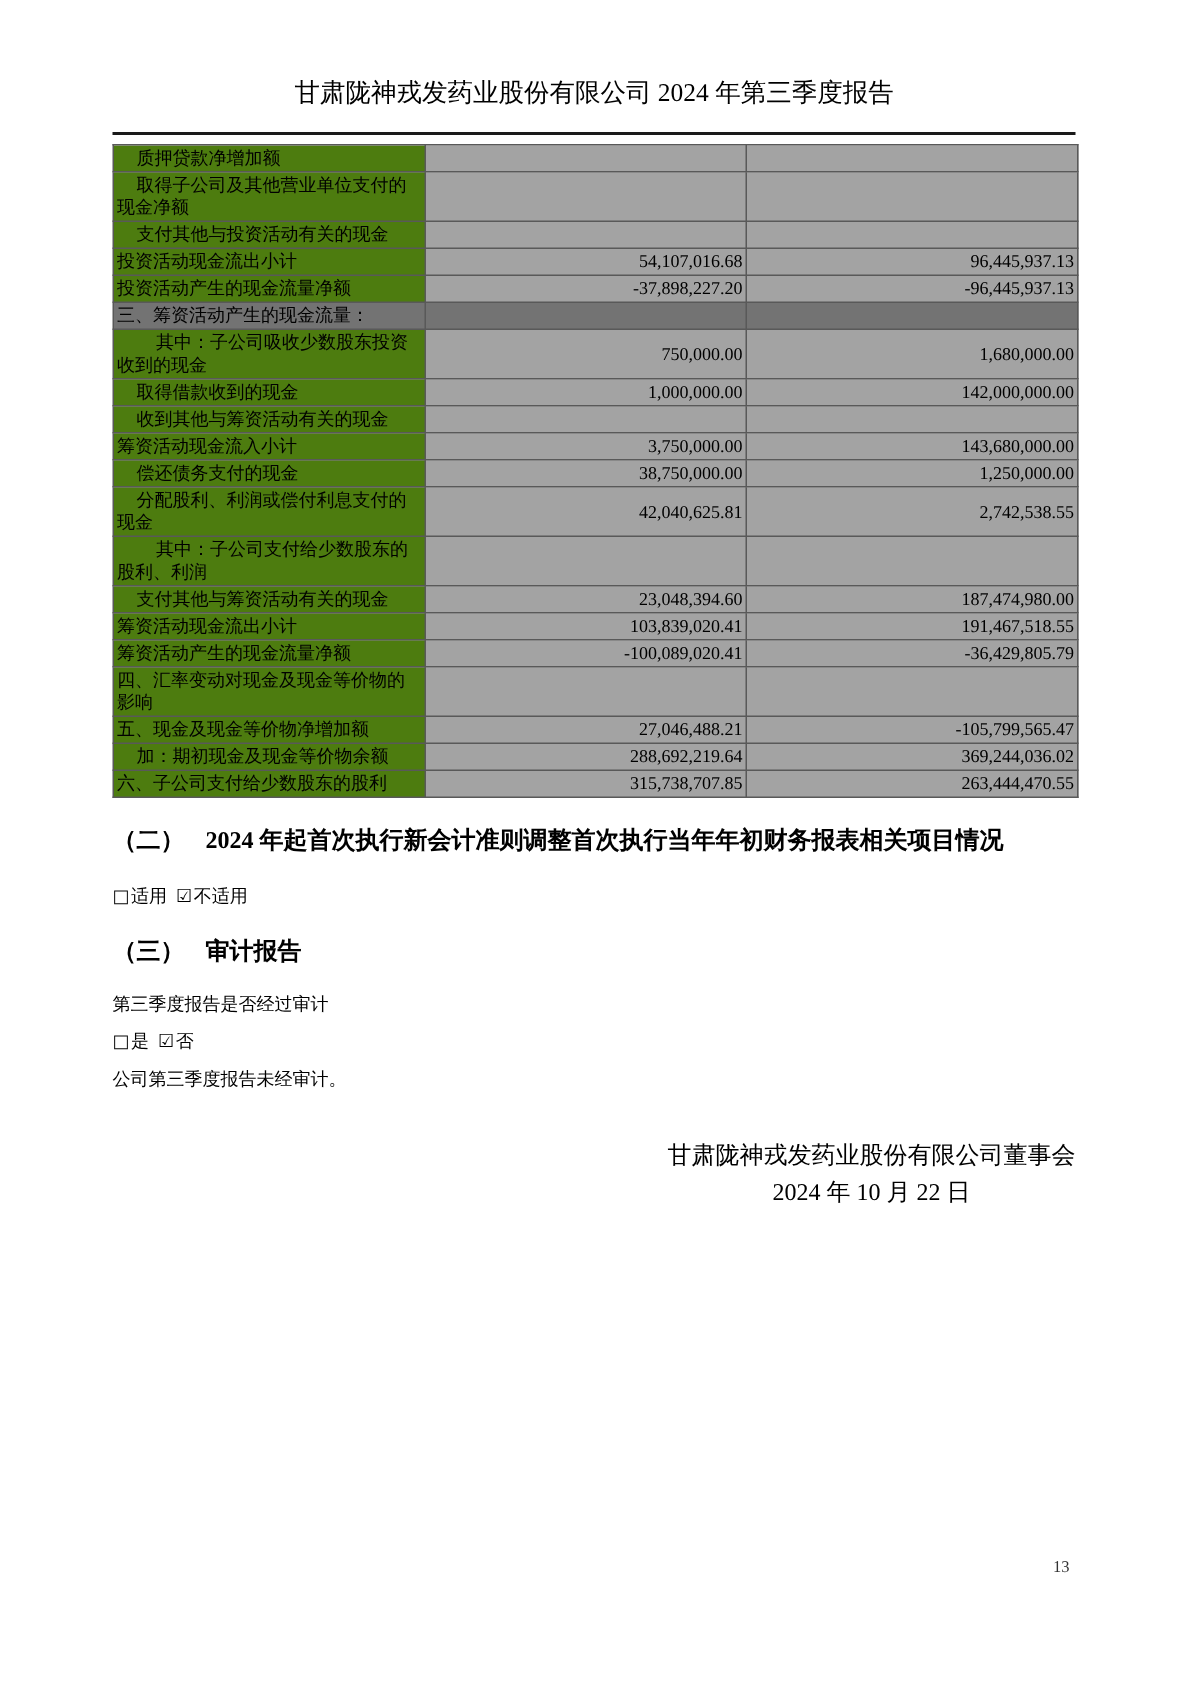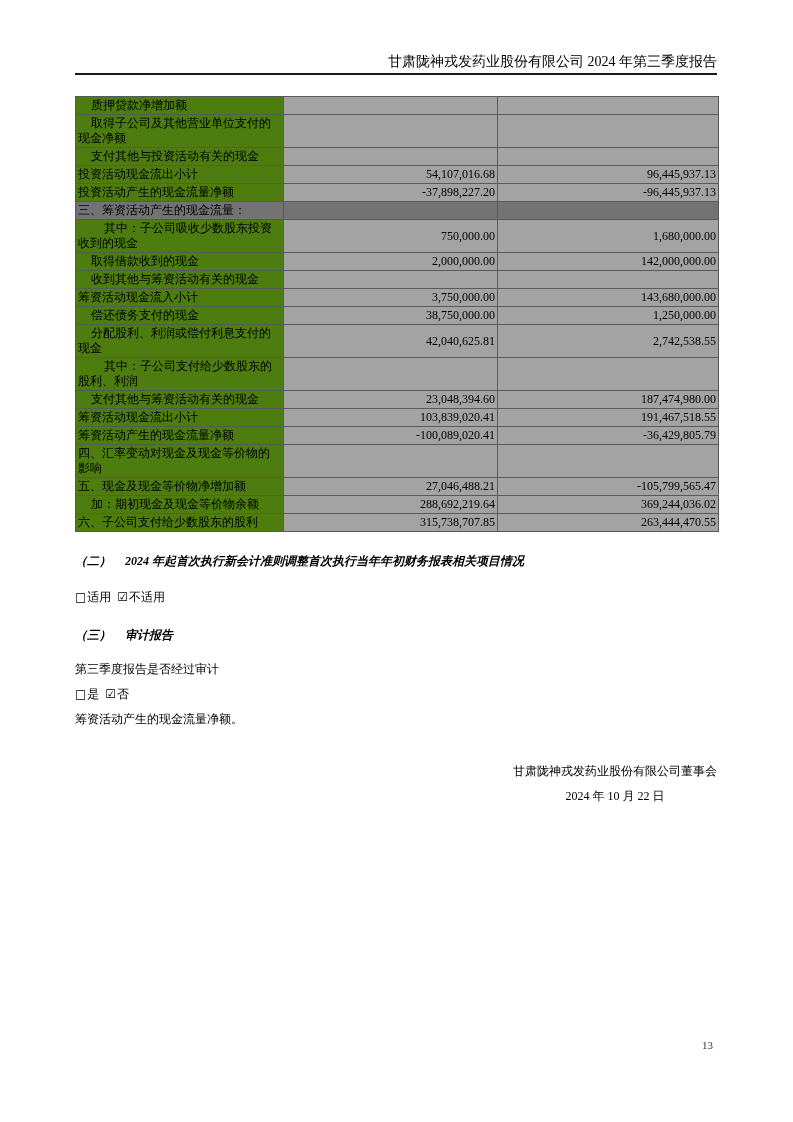--- a/index.html
+++ b/index.html
@@ -5,22 +5,22 @@
   html,body{margin:0;padding:0;background:#ffffff;}
   .page{
     position:relative;width:793px;height:1122px;margin:0 auto;
     background:#ffffff;color:#000;
     font-family:"Liberation Serif","DejaVu Serif",serif;
     overflow:hidden;
   }
   
   .header{
     position:absolute;top:54px;left:75px;width:642px;
-    text-align:right;font-size:14px;line-height:16px;
-    padding-bottom:3px;border-bottom:2px solid #1a1a1a;
+    text-align:center;font-size:17px;line-height:16px;
+    padding-bottom:18px;border-bottom:2px solid #1a1a1a;
   }
   
   .cf-table{
     position:absolute;top:96px;left:75px;width:643px;
     border-collapse:collapse;table-layout:fixed;
   }
   .cf-table col.c0{width:208px;}
   .cf-table col.c1{width:214px;}
   .cf-table col.c2{width:221px;}
   .cf-table td{
@@ -31,39 +31,38 @@
   }
   .label-cell{background:#4d7c0f;padding-left:3px;}
   .num-cell{text-align:right;padding-right:11px;background:#a3a3a3;}
   tr.shaded td{background:#737373;}
   .ind0{text-indent:0;}
   .ind1{text-indent:13px;}
   .ind2{text-indent:26px;}
   
   .sec-heading{
     position:absolute;left:75px;
-    font-size:12px;font-weight:bold;line-height:20px;
+    font-size:16px;font-weight:bold;line-height:20px;
     white-space:nowrap;
-    font-style:italic;
   }
   .sec2{top:551px;}
   .sec3{top:625px;}
   .sec-gap{display:inline-block;width:14px;}
   
   .body-line{position:absolute;left:75px;font-size:12px;line-height:16px;white-space:nowrap;}
   .applicability{top:589px;}
   .audit-question{top:661px;}
   .audit-options{top:686px;}
   .audit-statement{top:711px;}
   .cb{margin-right:1px;font-family:"DejaVu Sans","Liberation Sans",sans-serif;font-size:12px;}
   .opt-gap{display:inline-block;width:6px;}
   
   .signature{
     position:absolute;top:763px;right:76px;
-    text-align:center;font-size:12px;line-height:16px;
+    text-align:center;font-size:16px;line-height:16px;
   }
   .sig-date{margin-top:9px;}
   
   .page-number{
     position:absolute;top:1039px;left:702px;
     font-size:11px;color:#333;
   }
 </style>
 </head>
 <body>
@@ -111,21 +110,21 @@
       <td class="num-cell"></td>
       <td class="num-cell"></td>
     </tr>
         <tr>
       <td class="label-cell ind2">其中：子公司吸收少数股东投资收到的现金</td>
       <td class="num-cell">750,000.00</td>
       <td class="num-cell">1,680,000.00</td>
     </tr>
         <tr>
       <td class="label-cell ind1">取得借款收到的现金</td>
-      <td class="num-cell">2,000,000.00</td>
+      <td class="num-cell">1,000,000.00</td>
       <td class="num-cell">142,000,000.00</td>
     </tr>
         <tr>
       <td class="label-cell ind1">收到其他与筹资活动有关的现金</td>
       <td class="num-cell"></td>
       <td class="num-cell"></td>
     </tr>
         <tr>
       <td class="label-cell ind0">筹资活动现金流入小计</td>
       <td class="num-cell">3,750,000.00</td>
@@ -195,21 +194,21 @@
   <div class="sec-heading sec3">
     <span>（三）</span><span class="sec-gap"></span><span>审计报告</span>
   </div>
 
   <div class="body-line audit-question">第三季度报告是否经过审计</div>
 
   <div class="body-line audit-options">
     <span class="cb">□</span><span>是</span><span class="opt-gap"></span><span class="cb">☑</span><span>否</span>
   </div>
 
-  <div class="body-line audit-statement">筹资活动产生的现金流量净额。</div>
+  <div class="body-line audit-statement">公司第三季度报告未经审计。</div>
 
   <div class="signature">
     <div>甘肃陇神戎发药业股份有限公司董事会</div>
     <div class="sig-date">2024 年 10 月 22 日</div>
   </div>
 
   <div class="page-number">13</div>
 
 </div>
 

